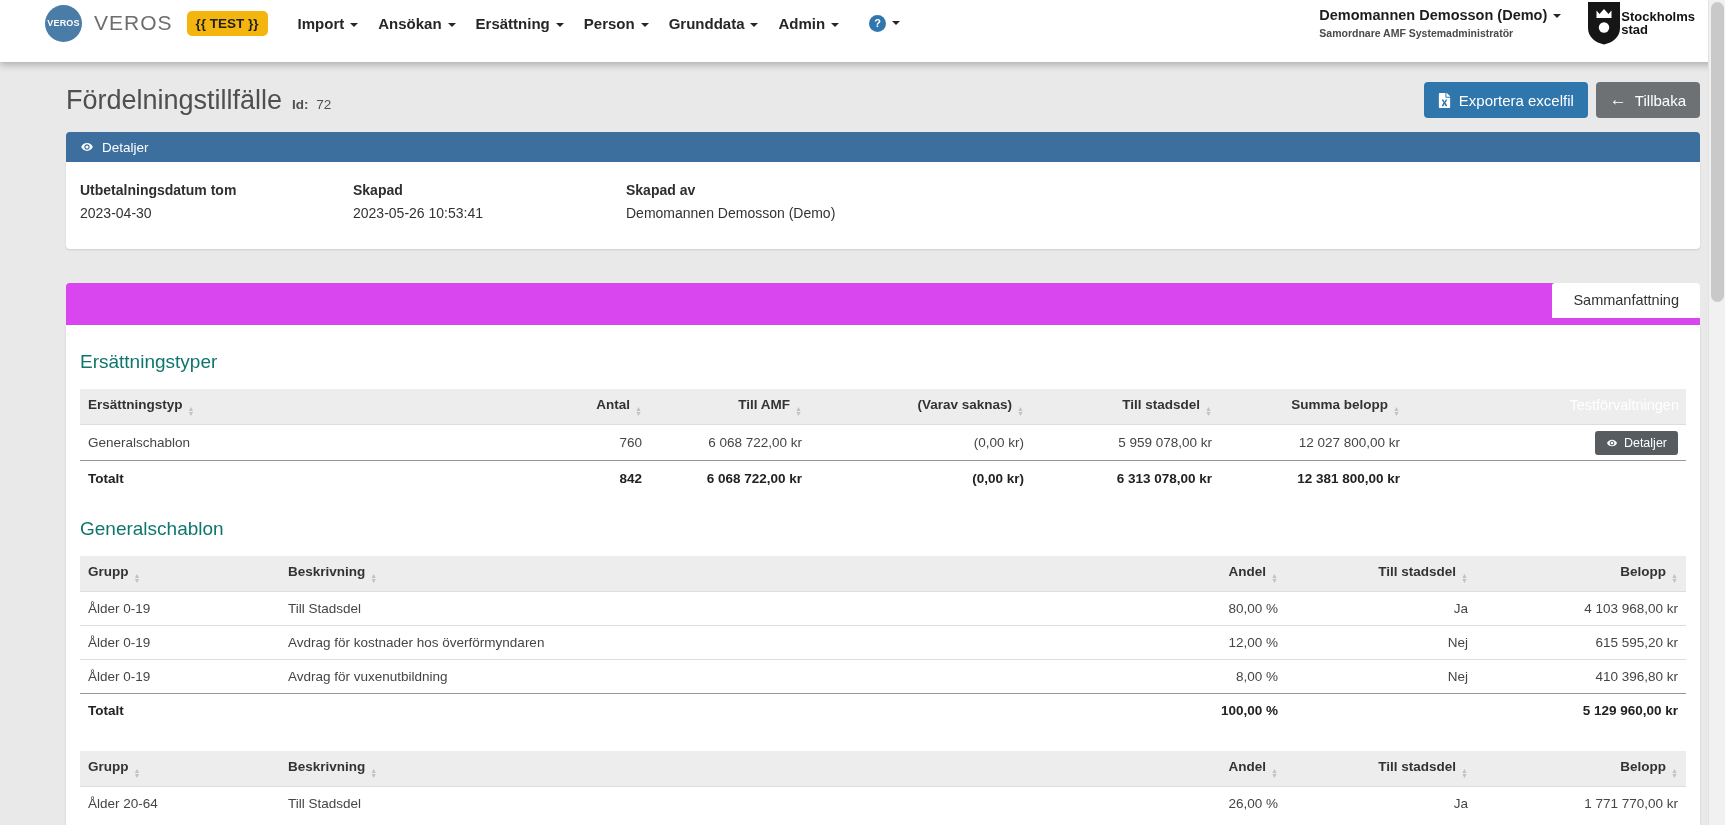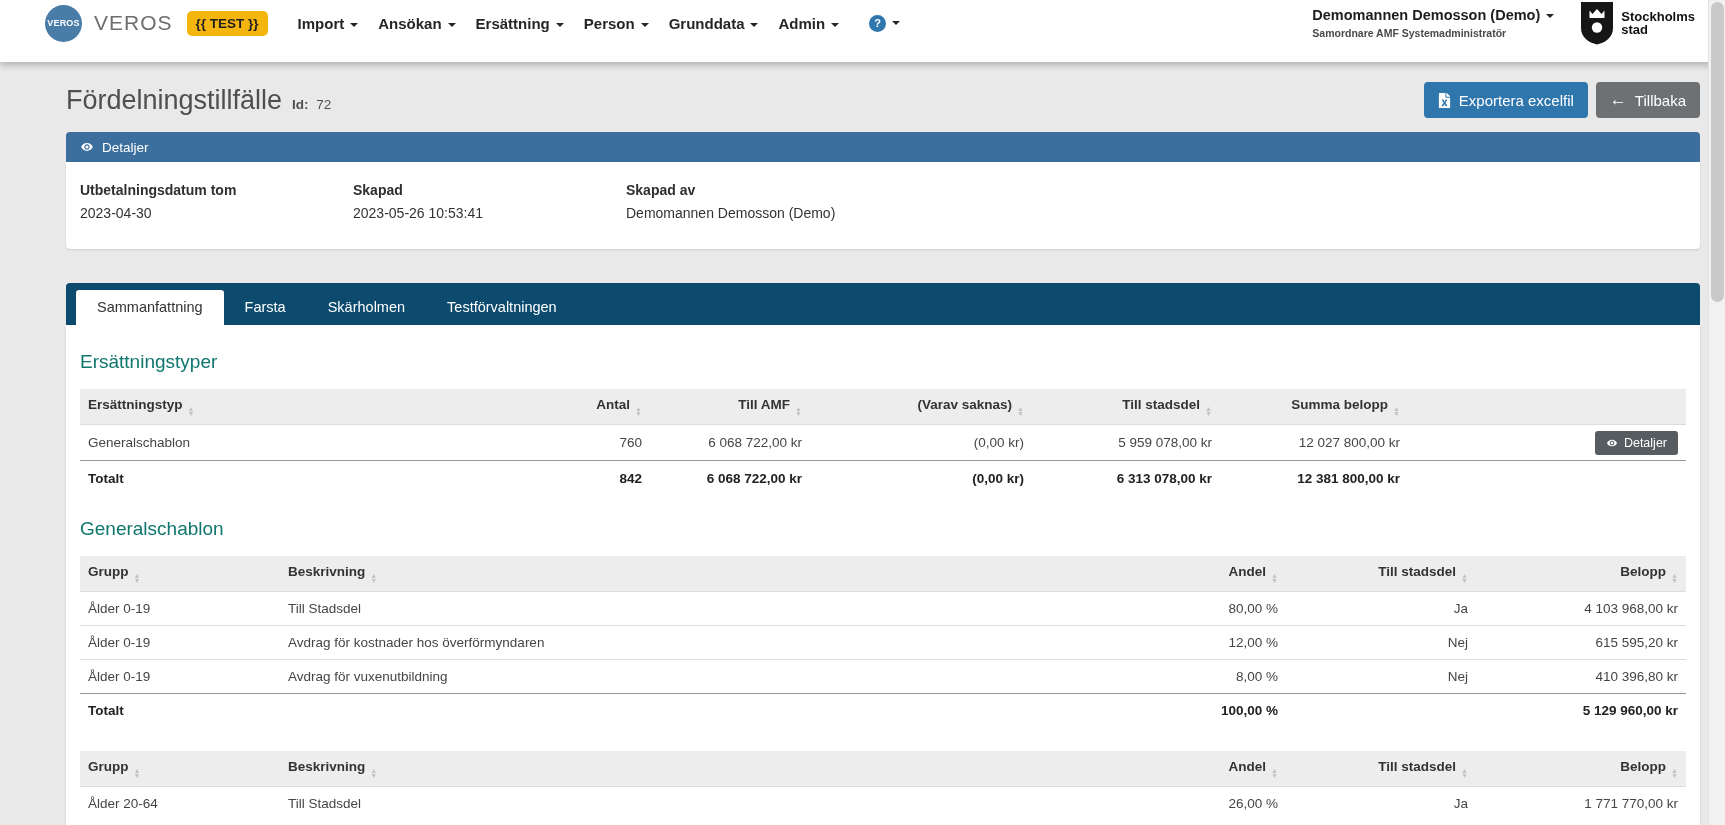--- a/index.html
+++ b/index.html
@@ -22,21 +22,21 @@
   .caret { display:inline-block; width:0; height:0; border-left:4px solid transparent;
     border-right:4px solid transparent; border-top:4px solid #262626;
     margin-left:6px; vertical-align:2px; }
   .help-wrap { margin-left:30px; display:flex; align-items:center; cursor:pointer; }
   .help-circle { width:17px; height:17px; border-radius:50%; background:#2f76ad; color:#fff;
     font-size:11px; font-weight:700; display:flex; align-items:center; justify-content:center; }
   .nav-right { display:flex; align-items:center; }
   .user { text-align:left; margin-right:26px; }
   .user-name { font-size:14.5px; font-weight:700; color:#1d1d1d; cursor:pointer; white-space:nowrap; }
   .user-role { font-size:10.5px; color:#4a4a4a; margin-top:4px;font-weight:bold; }
-  .org { display:flex; align-items:center; gap:7px; }
+  .org { display:flex; align-items:center; }
   .org-text { font-size:13px; font-weight:700; color:#111; line-height:13px; }
 
   
   main { margin:20px 0 0 66px; width:1634px; }
   .title-row { display:flex; justify-content:space-between; align-items:center; margin-bottom:14px; }
   h1 { font-size:27px; font-weight:400; color:#4f4f4f; }
   .id-label { font-size:13.5px; font-weight:700; color:#4f4f4f; margin-left:10px; }
   .id-value { font-size:13.5px; color:#4f4f4f; }
   .actions { display:flex; gap:8px; }
   .btn { height:36px; border:none; border-radius:4px; color:#fff; font-size:15px;
@@ -51,22 +51,22 @@
     display:flex; align-items:center; gap:8px; padding:0 14px; font-size:13.5px; }
   .panel-body { background:#fff; border-radius:0 0 4px 4px; padding:20px 14px 28px;
     display:flex; box-shadow:0 1px 2px rgba(0,0,0,.12); }
   .field { width:273px; }
   .field:last-child { width:auto; }
   .field .lbl { font-size:14px; font-weight:700; color:#2f2f2f; }
   .field .val { font-size:14px; color:#333; margin-top:7px; }
 
   
   .tab-panel { margin-top:34px; }
-  .tab-bar { background:#0c4a6e; border-radius:4px 4px 0 0; height:42px;
-    display:flex; align-items:flex-end; padding-left:10px; }
+  .tab-bar { background:#d946ef; border-radius:4px 4px 0 0; height:42px;
+    display:flex; align-items:flex-end; padding-left:10px;flex-direction:column; }
   .tab { color:#fff; font-size:14.5px; padding:9px 21px 10px; cursor:pointer; white-space:nowrap; }
   .tab.active { background:#fff; color:#333; border-radius:3px 3px 0 0; }
   .tab-content { background:#fff; padding:18px 14px 60px; box-shadow:0 1px 2px rgba(0,0,0,.12); }
   h2 { font-size:19px; font-weight:400; color:#0f766e; margin:8px 0 16px; }
   .h2-second { margin-top:22px; }
 
   
   table { width:100%; border-collapse:collapse; font-size:13.5px; color:#454545; }
   th { background:#ededed; font-weight:700; color:#333; text-align:left;
     padding:8px 8px; white-space:nowrap; cursor:pointer; }

